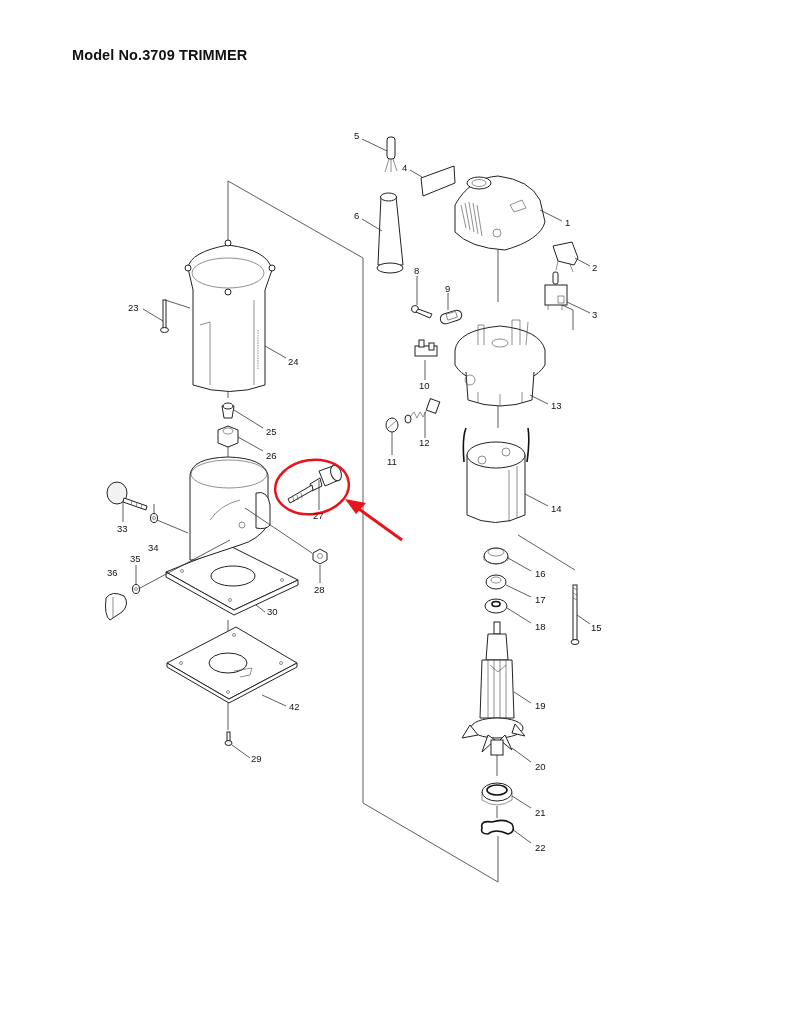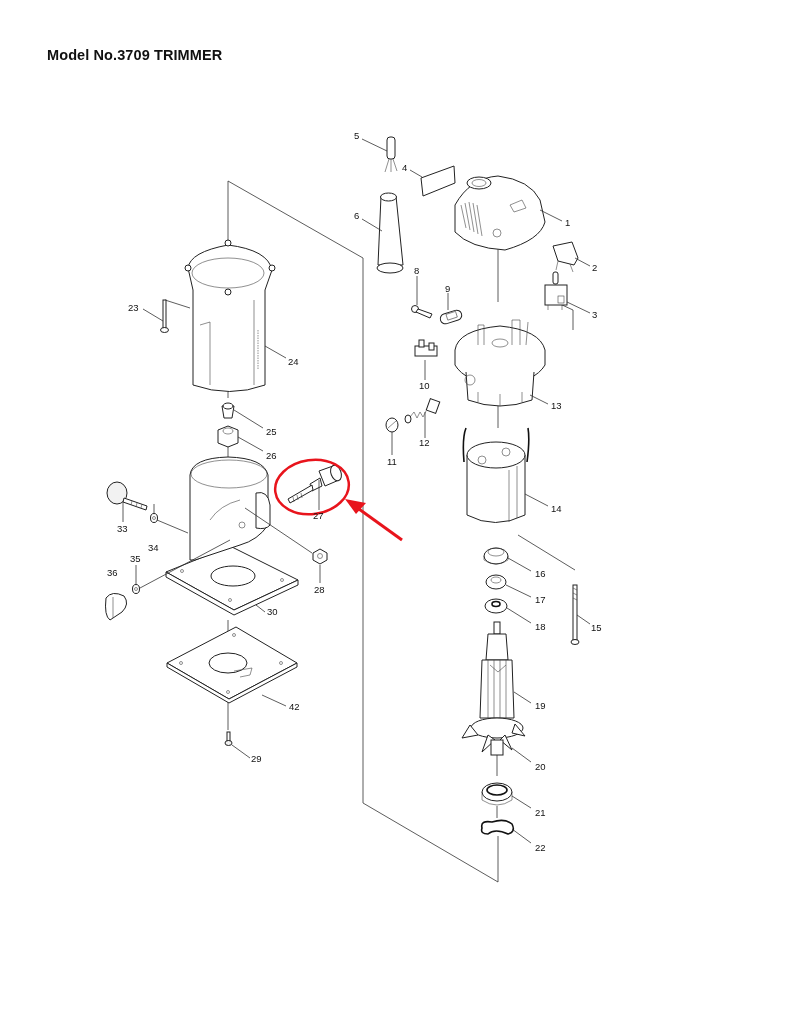--- a/index.html
+++ b/index.html
@@ -1,18 +1,18 @@
 <!DOCTYPE html>
 <html><head>
 <meta charset="utf-8">
 <style>
   html, body { margin: 0; padding: 0; background: #ffffff; }
   body { width: 793px; height: 1024px; position: relative; overflow: hidden;
          font-family: "Liberation Sans", "DejaVu Sans", sans-serif; }
-  .title { position: absolute; left: 47px; top: 47px; font-size: 14.5px; font-weight: bold;
+  .title { position: absolute; left: 72px; top: 47px; font-size: 14.5px; font-weight: bold;
            color: #111; letter-spacing: 0.1px; }
   svg#diagram { position: absolute; left: 0; top: 0; }
   .lbl { font-family: "Liberation Sans", "DejaVu Sans", sans-serif; font-size: 9.5px; fill: #111; }
   .ln { stroke: #333; stroke-width: 0.8; fill: none; }
   .part { stroke: #222; stroke-width: 1; fill: #fff; }
   .partg { stroke: #222; stroke-width: 1; fill: #f2f2f2; }
   .thin { stroke: #444; stroke-width: 0.6; fill: none; }
   .dark { stroke: #111; stroke-width: 1.6; fill: none; }
   .red { stroke: #e8141c; fill: none; }
 </style>

